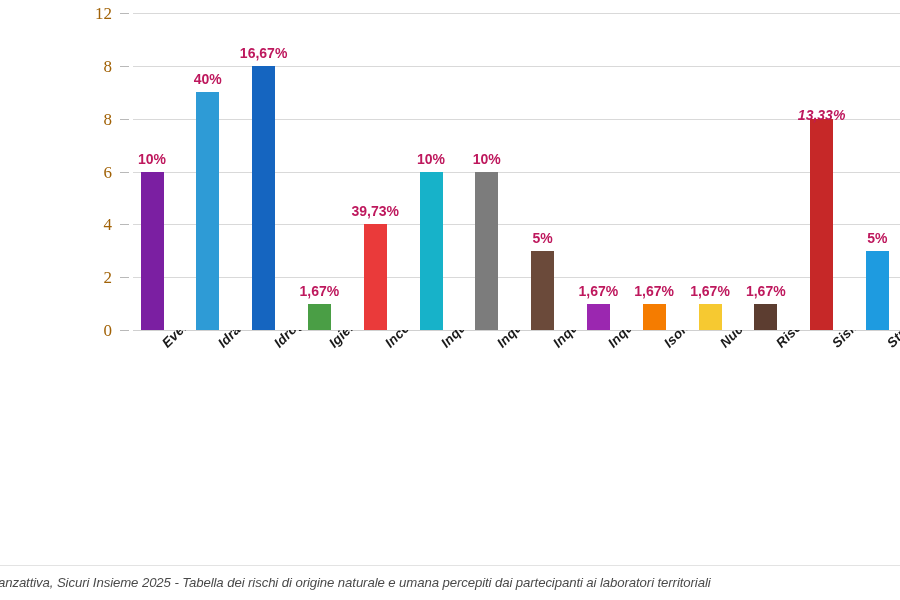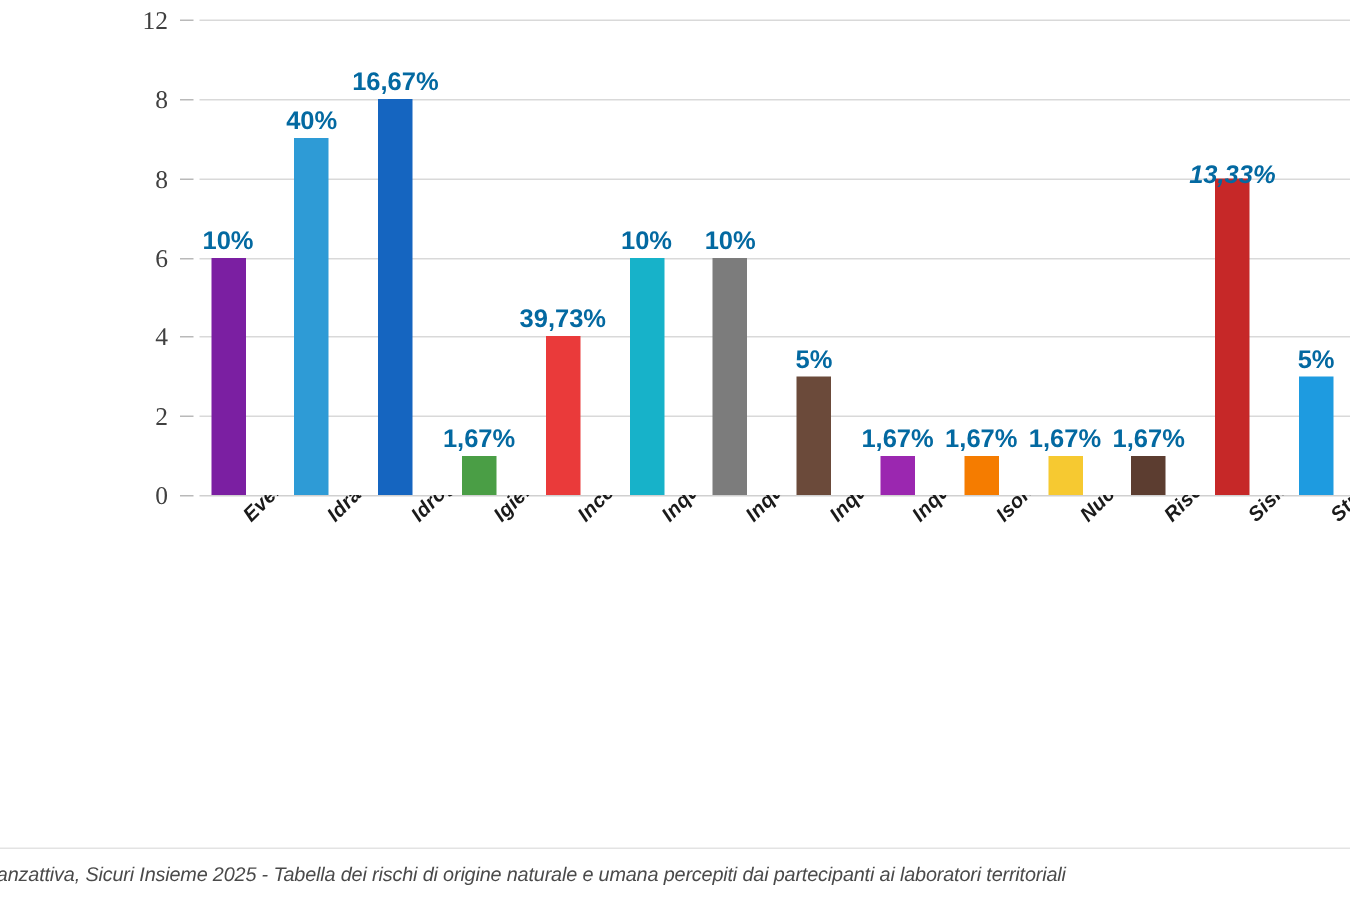--- a/index.html
+++ b/index.html
@@ -47,21 +47,21 @@
     width: 9px;
     height: 1px;
     background: #b9b9b9;
   }
 
   .y-tick-label {
     position: absolute;
     right: 0;
     font-family: "Liberation Serif", serif;
     font-size: 17px;
-    color: #404040;
+    color: #a16207;
     line-height: 1;
     white-space: nowrap;
   }
 
   .y-axis-labels {
     position: absolute;
     left: 0;
     top: 0;
     width: 112px;
     height: 600px;
@@ -69,23 +69,23 @@
 
   
   .bar {
     position: absolute;
     bottom: 0;
   }
 
   .bar-value {
     position: absolute;
     font-family: "Liberation Sans", sans-serif;
-    font-size: 17px;
+    font-size: 14px;
     font-weight: bold;
-    color: #0369a1;
+    color: #be185d;
     white-space: nowrap;
     text-align: center;
     line-height: 1;
   }
 
   
   .cat-labels {
     position: absolute;
     left: 0;
     top: 330px;

